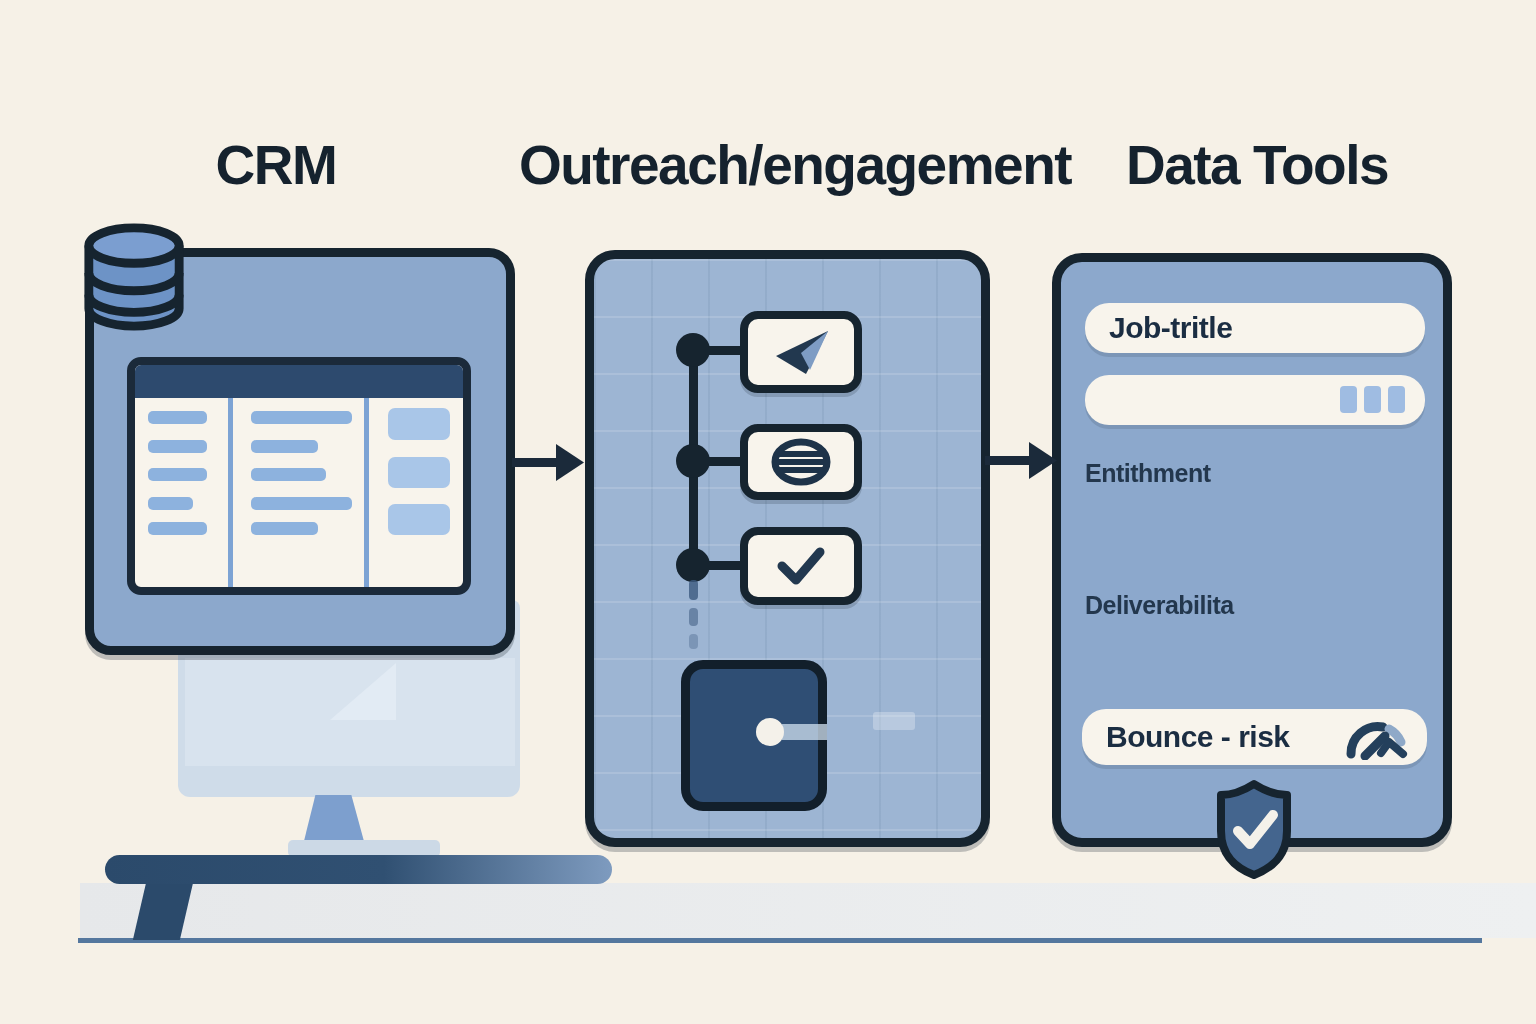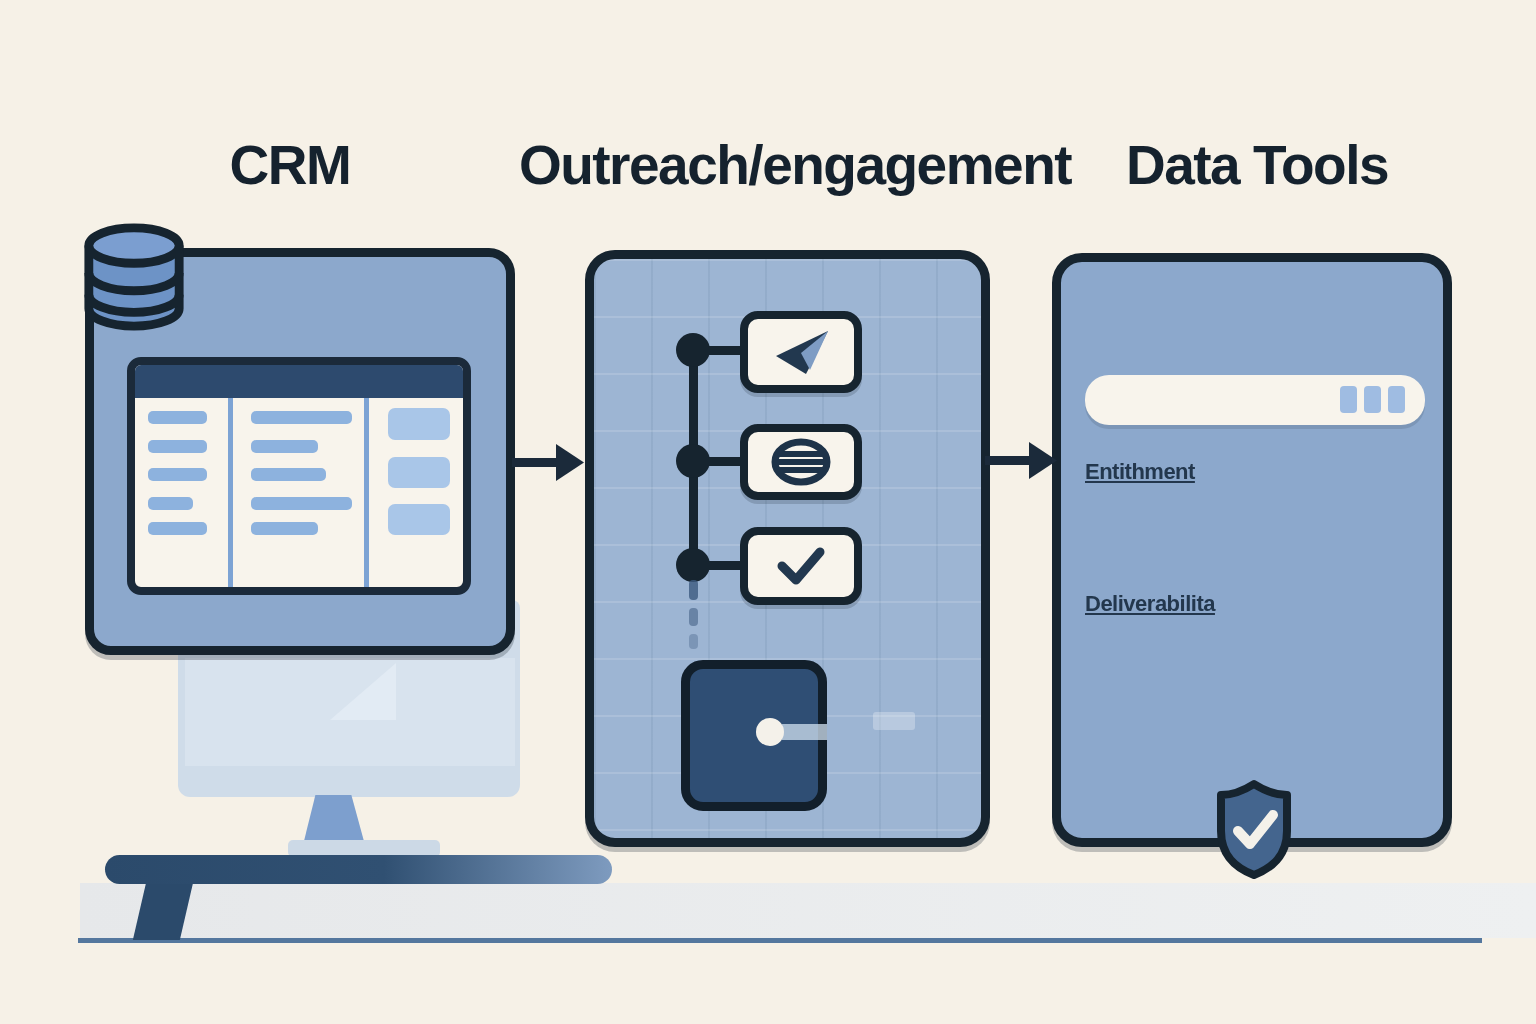--- a/index.html
+++ b/index.html
@@ -73,22 +73,22 @@
   #knob-bar{left:782px;top:724px;width:45px;height:16px;background:rgba(210,225,240,.75);z-index:4;}
   #faint-patch{left:873px;top:712px;width:42px;height:18px;background:rgba(255,255,255,.28);border-radius:3px;z-index:3;}
   
   .pill{
     position:absolute;background:var(--c-card-bg,#f8f4ec);border-radius:24px;
     display:flex;align-items:center;box-sizing:border-box;padding:0 20px 0 24px;
     z-index:3;box-shadow:0 4px 0 rgba(30,45,60,.14);
   }
   .pill-label{font-weight:700;font-size:30px;letter-spacing:-0.5px;color:var(--c-label-text,#1b2d42);white-space:nowrap;}
   .panel-heading{
-    position:absolute;font-weight:700;font-size:22px;letter-spacing:-0.5px;
-    color:#23374d;z-index:3;white-space:nowrap;text-decoration:underline;
+    position:absolute;font-weight:700;font-size:25px;letter-spacing:-0.5px;
+    color:#23374d;z-index:3;white-space:nowrap;
   }
   .chip-row{position:absolute;right:20px;top:11px;display:flex;gap:7px;}
   .chip{width:17px;height:27px;border-radius:4px;background:var(--c-chip-blue,#9fbce2);}
   .mv-secondary{color:var(--c-secondary-text,#3f68a0);margin-left:10px;}
   #mv-dash{position:absolute;right:28px;top:19px;width:33px;height:12px;border-radius:3px;background:var(--c-chip-blue,#9fbce2);}
   .ca-lines{position:absolute;left:153px;top:13px;}
   .ca-lines div{height:8px;border-radius:3px;}
   .ca-line1{width:57px;background:#6d92be;margin-bottom:5px;}
   .ca-line2{width:68px;background:#54779e;}
   .pill-gauge{position:absolute;right:14px;top:7px;}
@@ -103,21 +103,21 @@
   <div class="abs" id="floor-line"></div>
   <div class="abs" id="desk-leg"></div>
 
   <div class="abs" id="monitor-screen"></div>
   <div class="abs" id="monitor-inner"></div>
   <div class="abs" id="monitor-triangle"></div>
   <div class="abs" id="monitor-stand"></div>
   <div class="abs" id="monitor-base"></div>
   <div class="abs" id="desk-bar"></div>
 
-  <div class="title" style="left:290px;">CRM</div>
+  <div class="title" style="left:276px;">CRM</div>
   <div class="title" style="left:1257px;">Data Tools</div>
   <div class="title" style="left:795px;">Outreach/engagement</div>
 
   <div class="panel" id="crm-panel"></div>
 
   <svg class="abs" id="db-icon" viewBox="0 0 110 112">
     <path d="M9 24 L9 88 A46 18 0 0 0 101 88 L101 24" fill="#6d93c6" stroke="#16242f" stroke-width="9"></path>
     <path d="M9 52 A46 18 0 0 0 101 52" fill="none" stroke="#16242f" stroke-width="9"></path>
     <path d="M9 74 A46 18 0 0 0 101 74" fill="none" stroke="#16242f" stroke-width="9"></path>
     <ellipse cx="55" cy="24" rx="46" ry="18" fill="#7b9ed0" stroke="#16242f" stroke-width="9"></ellipse>
@@ -187,34 +187,46 @@
     </svg>
   </div>
 
   <div class="abs" id="dark-square"></div>
   <div class="abs" id="knob-bar"></div>
   <div class="abs" id="knob-circle"></div>
   <div class="abs" id="faint-patch"></div>
 
   <div class="panel" id="datatools-panel"></div>
 
+  <div class="pill" style="left:1085px;top:303px;width:340px;height:50px;">
+    <span class="pill-label">Job-tritle</span>
+  </div>
 
   <div class="pill" style="left:1085px;top:375px;width:340px;height:50px;">
     <span class="chip-row">
       <span class="chip"></span>
       <span class="chip"></span>
       <span class="chip"></span>
     </span>
   </div>
 
   <div class="panel-heading" style="left:1085px;top:459px;">Entithment</div>
 
 
   <div class="panel-heading" style="left:1085px;top:591px;">Deliverabilita</div>
 
 
+  <div class="pill" style="left:1082px;top:709px;width:345px;height:56px;">
+    <span class="pill-label">Bounce - risk</span>
+    <svg class="pill-gauge" width="70" height="44" viewBox="0 0 70 44">
+      <path d="M8 38 A27 27 0 0 1 40 11" fill="none" stroke="#24405c" stroke-width="9" stroke-linecap="round"></path>
+      <path d="M46 13 A27 27 0 0 1 58 26" fill="none" stroke="#8fa9c8" stroke-width="9" stroke-linecap="round"></path>
+      <path d="M22 40 L42 20" fill="none" stroke="#24405c" stroke-width="9" stroke-linecap="round"></path>
+      <path d="M38 37 L46 26 L60 38" fill="none" stroke="#24405c" stroke-width="8" stroke-linecap="round" stroke-linejoin="round"></path>
+    </svg>
+  </div>
 
   <svg class="abs" id="shield" viewBox="0 0 76 100">
     <path d="M38 5 C52 14 63 16 71 16 L71 52 C71 77 56 89 38 96 C20 89 5 77 5 52 L5 16 C13 16 24 14 38 5 Z" fill="#44658e" stroke="#16242f" stroke-width="8" stroke-linejoin="round"></path>
     <path d="M22 52 L34 65 L57 36" fill="none" stroke="#f4f1ea" stroke-width="10" stroke-linecap="round" stroke-linejoin="round"></path>
   </svg>
 
 </div>
 
 </body></html>

